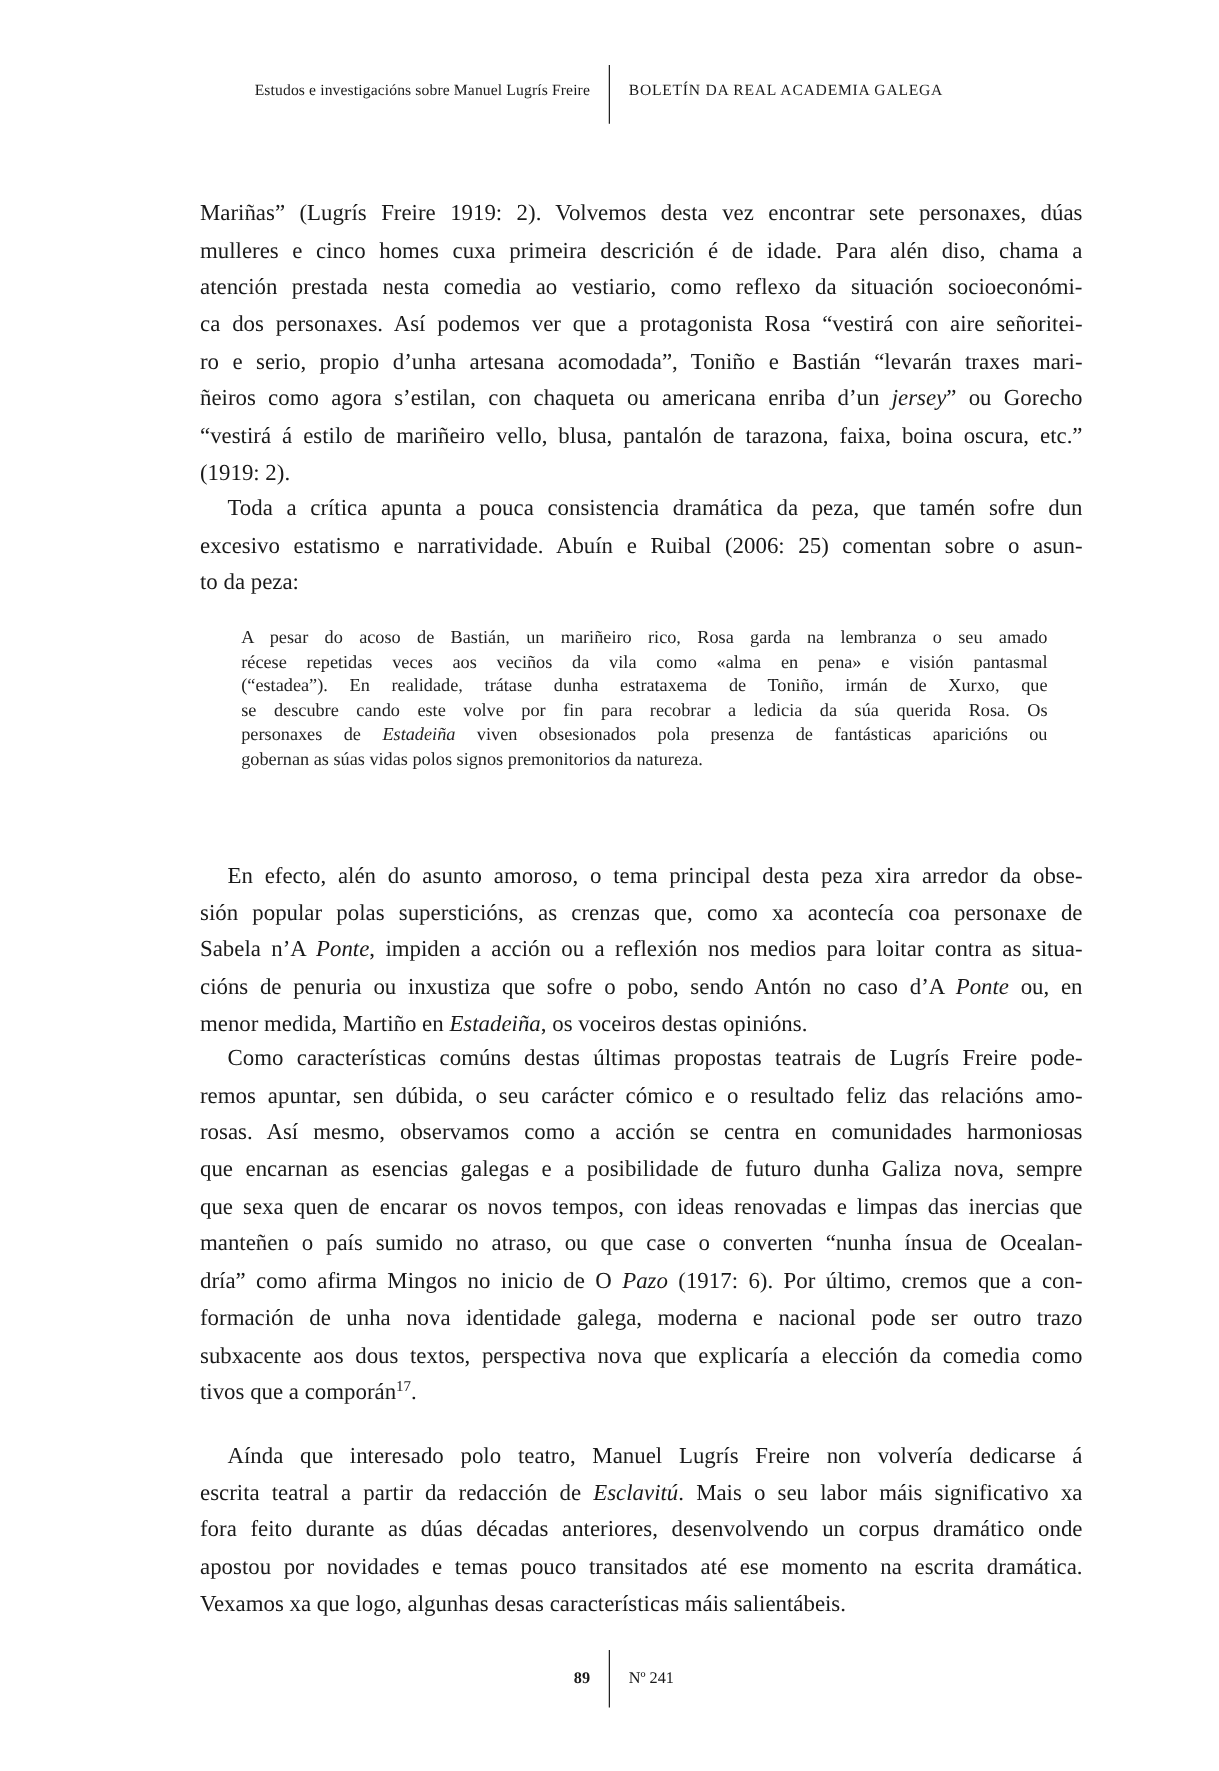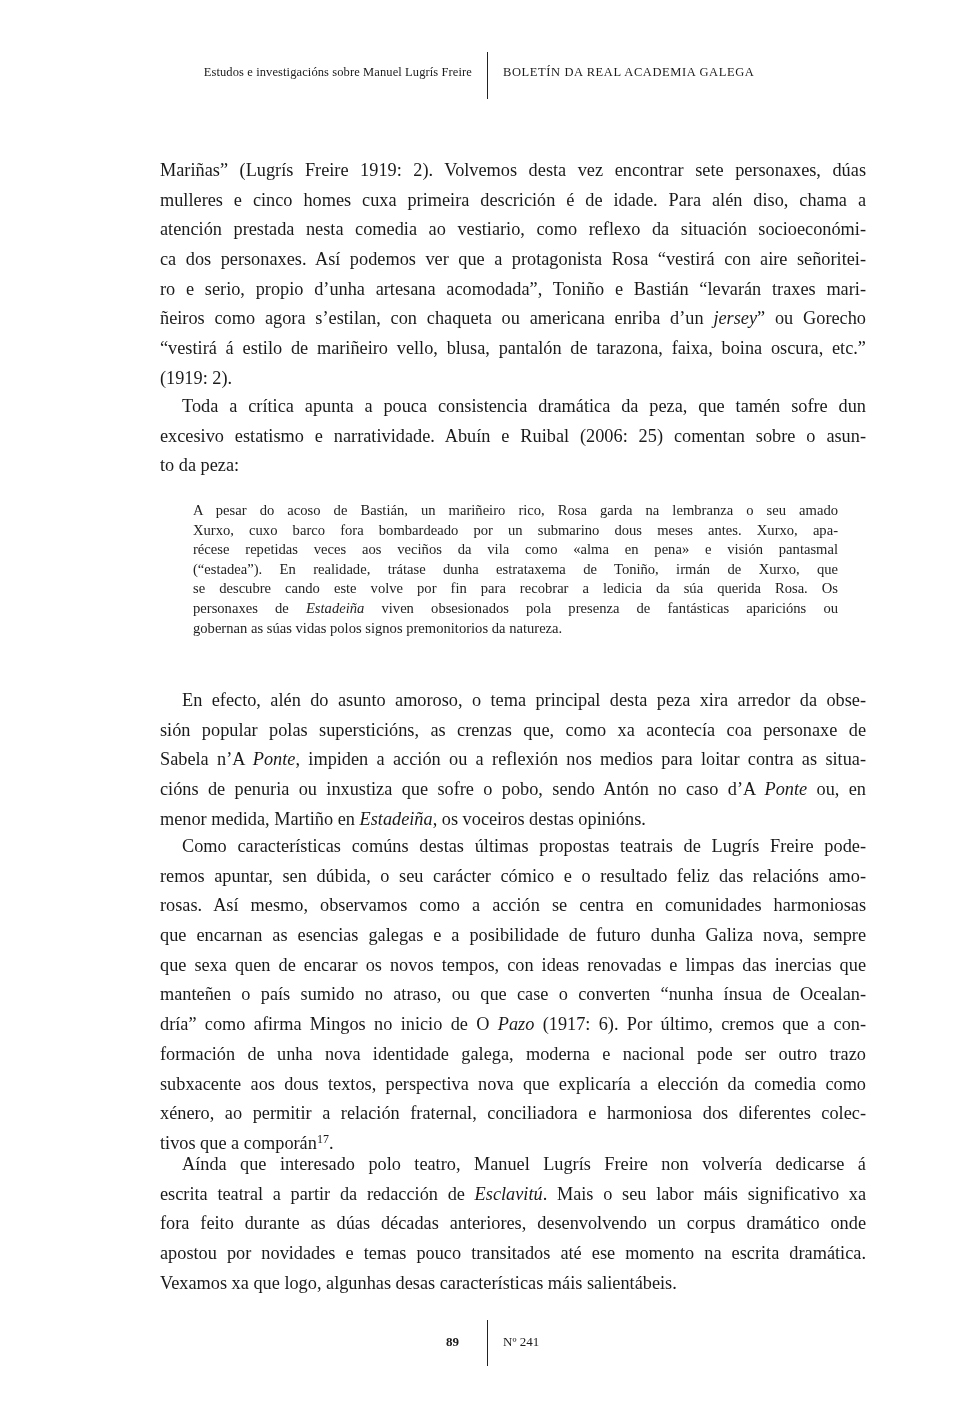--- a/index.html
+++ b/index.html
@@ -30,21 +30,21 @@
   .quote {
     position: absolute; left: 193px; width: 645px; font-size: 14.6px; color: #222;
   }
   .qline {
     display: block; height: 19.6px; line-height: 19.6px; white-space: nowrap;
     text-align: justify; text-align-last: justify;
   }
   .qline.last { text-align-last: left; }
   sup { font-size: 12px; line-height: 0; vertical-align: 6px; }
   .footer { position: absolute; top: 1320px; left: 0; width: 975px; height: 48px; }
-  .ftr-left { position: absolute; right: 516px; top: 14px; font-size: 13px; font-weight: bold; }
+  .ftr-left { position: absolute; right: 503px; top: 14px; font-size: 13px; font-weight: bold; }
   .ftr-rule { position: absolute; left: 487px; top: 0; width: 1px; height: 46px; background: #222; }
   .ftr-right { position: absolute; left: 503px; top: 14px; font-size: 13px; }
 </style>
 </head>
 <body>
 
 <div class="running-header">
   <span class="hdr-left">Estudos e investigacións sobre Manuel Lugrís Freire</span>
   <span class="hdr-rule"></span>
   <span class="hdr-right">BOLETÍN DA REAL ACADEMIA GALEGA</span>
@@ -76,34 +76,32 @@
     <div class="body-text" style="top: 832px;">
       <span class="line" style="padding-left: 22px; text-indent: 0px; margin-left: 0px; box-sizing: border-box; width: auto;">Como características comúns destas últimas propostas teatrais de Lugrís Freire pode-</span>
       <span class="line">remos apuntar, sen dúbida, o seu carácter cómico e o resultado feliz das relacións amo-</span>
       <span class="line">rosas. Así mesmo, observamos como a acción se centra en comunidades harmoniosas</span>
       <span class="line">que encarnan as esencias galegas e a posibilidade de futuro dunha Galiza nova, sempre</span>
       <span class="line">que sexa quen de encarar os novos tempos, con ideas renovadas e limpas das inercias que</span>
       <span class="line">manteñen o país sumido no atraso, ou que case o converten “nunha ínsua de Ocealan-</span>
       <span class="line">dría” como afirma Mingos no inicio de O <i>Pazo</i> (1917: 6). Por último, cremos que a con-</span>
       <span class="line">formación de unha nova identidade galega, moderna e nacional pode ser outro trazo</span>
       <span class="line">subxacente aos dous textos, perspectiva nova que explicaría a elección da comedia como</span>
-      <span class="line">xénero, ao permitir a relación fraternal, conciliadora e harmoniosa dos diferentes colec-</span>
       <span class="line last">tivos que a comporán<sup>17</sup>.</span>
     </div>
     <div class="body-text" style="top: 1150px;">
       <span class="line" style="padding-left: 22px; text-indent: 0px; margin-left: 0px; box-sizing: border-box; width: auto;">Aínda que interesado polo teatro, Manuel Lugrís Freire non volvería dedicarse á</span>
       <span class="line">escrita teatral a partir da redacción de <i>Esclavitú</i>. Mais o seu labor máis significativo xa</span>
       <span class="line">fora feito durante as dúas décadas anteriores, desenvolvendo un corpus dramático onde</span>
       <span class="line">apostou por novidades e temas pouco transitados até ese momento na escrita dramática.</span>
       <span class="line last">Vexamos xa que logo, algunhas desas características máis salientábeis.</span>
     </div>
   </div>
 <div id="blockquote" class="quote" style="top: 501px;">
     <span class="qline">A pesar do acoso de Bastián, un mariñeiro rico, Rosa garda na lembranza o seu amado</span>
-    <span class="qline">Xurxo, cuxo barco fora bombardeado por un submarino dous meses antes. Xurxo, apa-</span>
     <span class="qline">récese repetidas veces aos veciños da vila como «alma en pena» e visión pantasmal</span>
     <span class="qline">(“estadea”). En realidade, trátase dunha estrataxema de Toniño, irmán de Xurxo, que</span>
     <span class="qline">se descubre cando este volve por fin para recobrar a ledicia da súa querida Rosa. Os</span>
     <span class="qline">personaxes de <i>Estadeiña</i> viven obsesionados pola presenza de fantásticas aparicións ou</span>
     <span class="qline last">gobernan as súas vidas polos signos premonitorios da natureza.</span>
   </div>
 
 <div class="footer">
   <span class="ftr-left">89</span>
   <span class="ftr-rule"></span>

